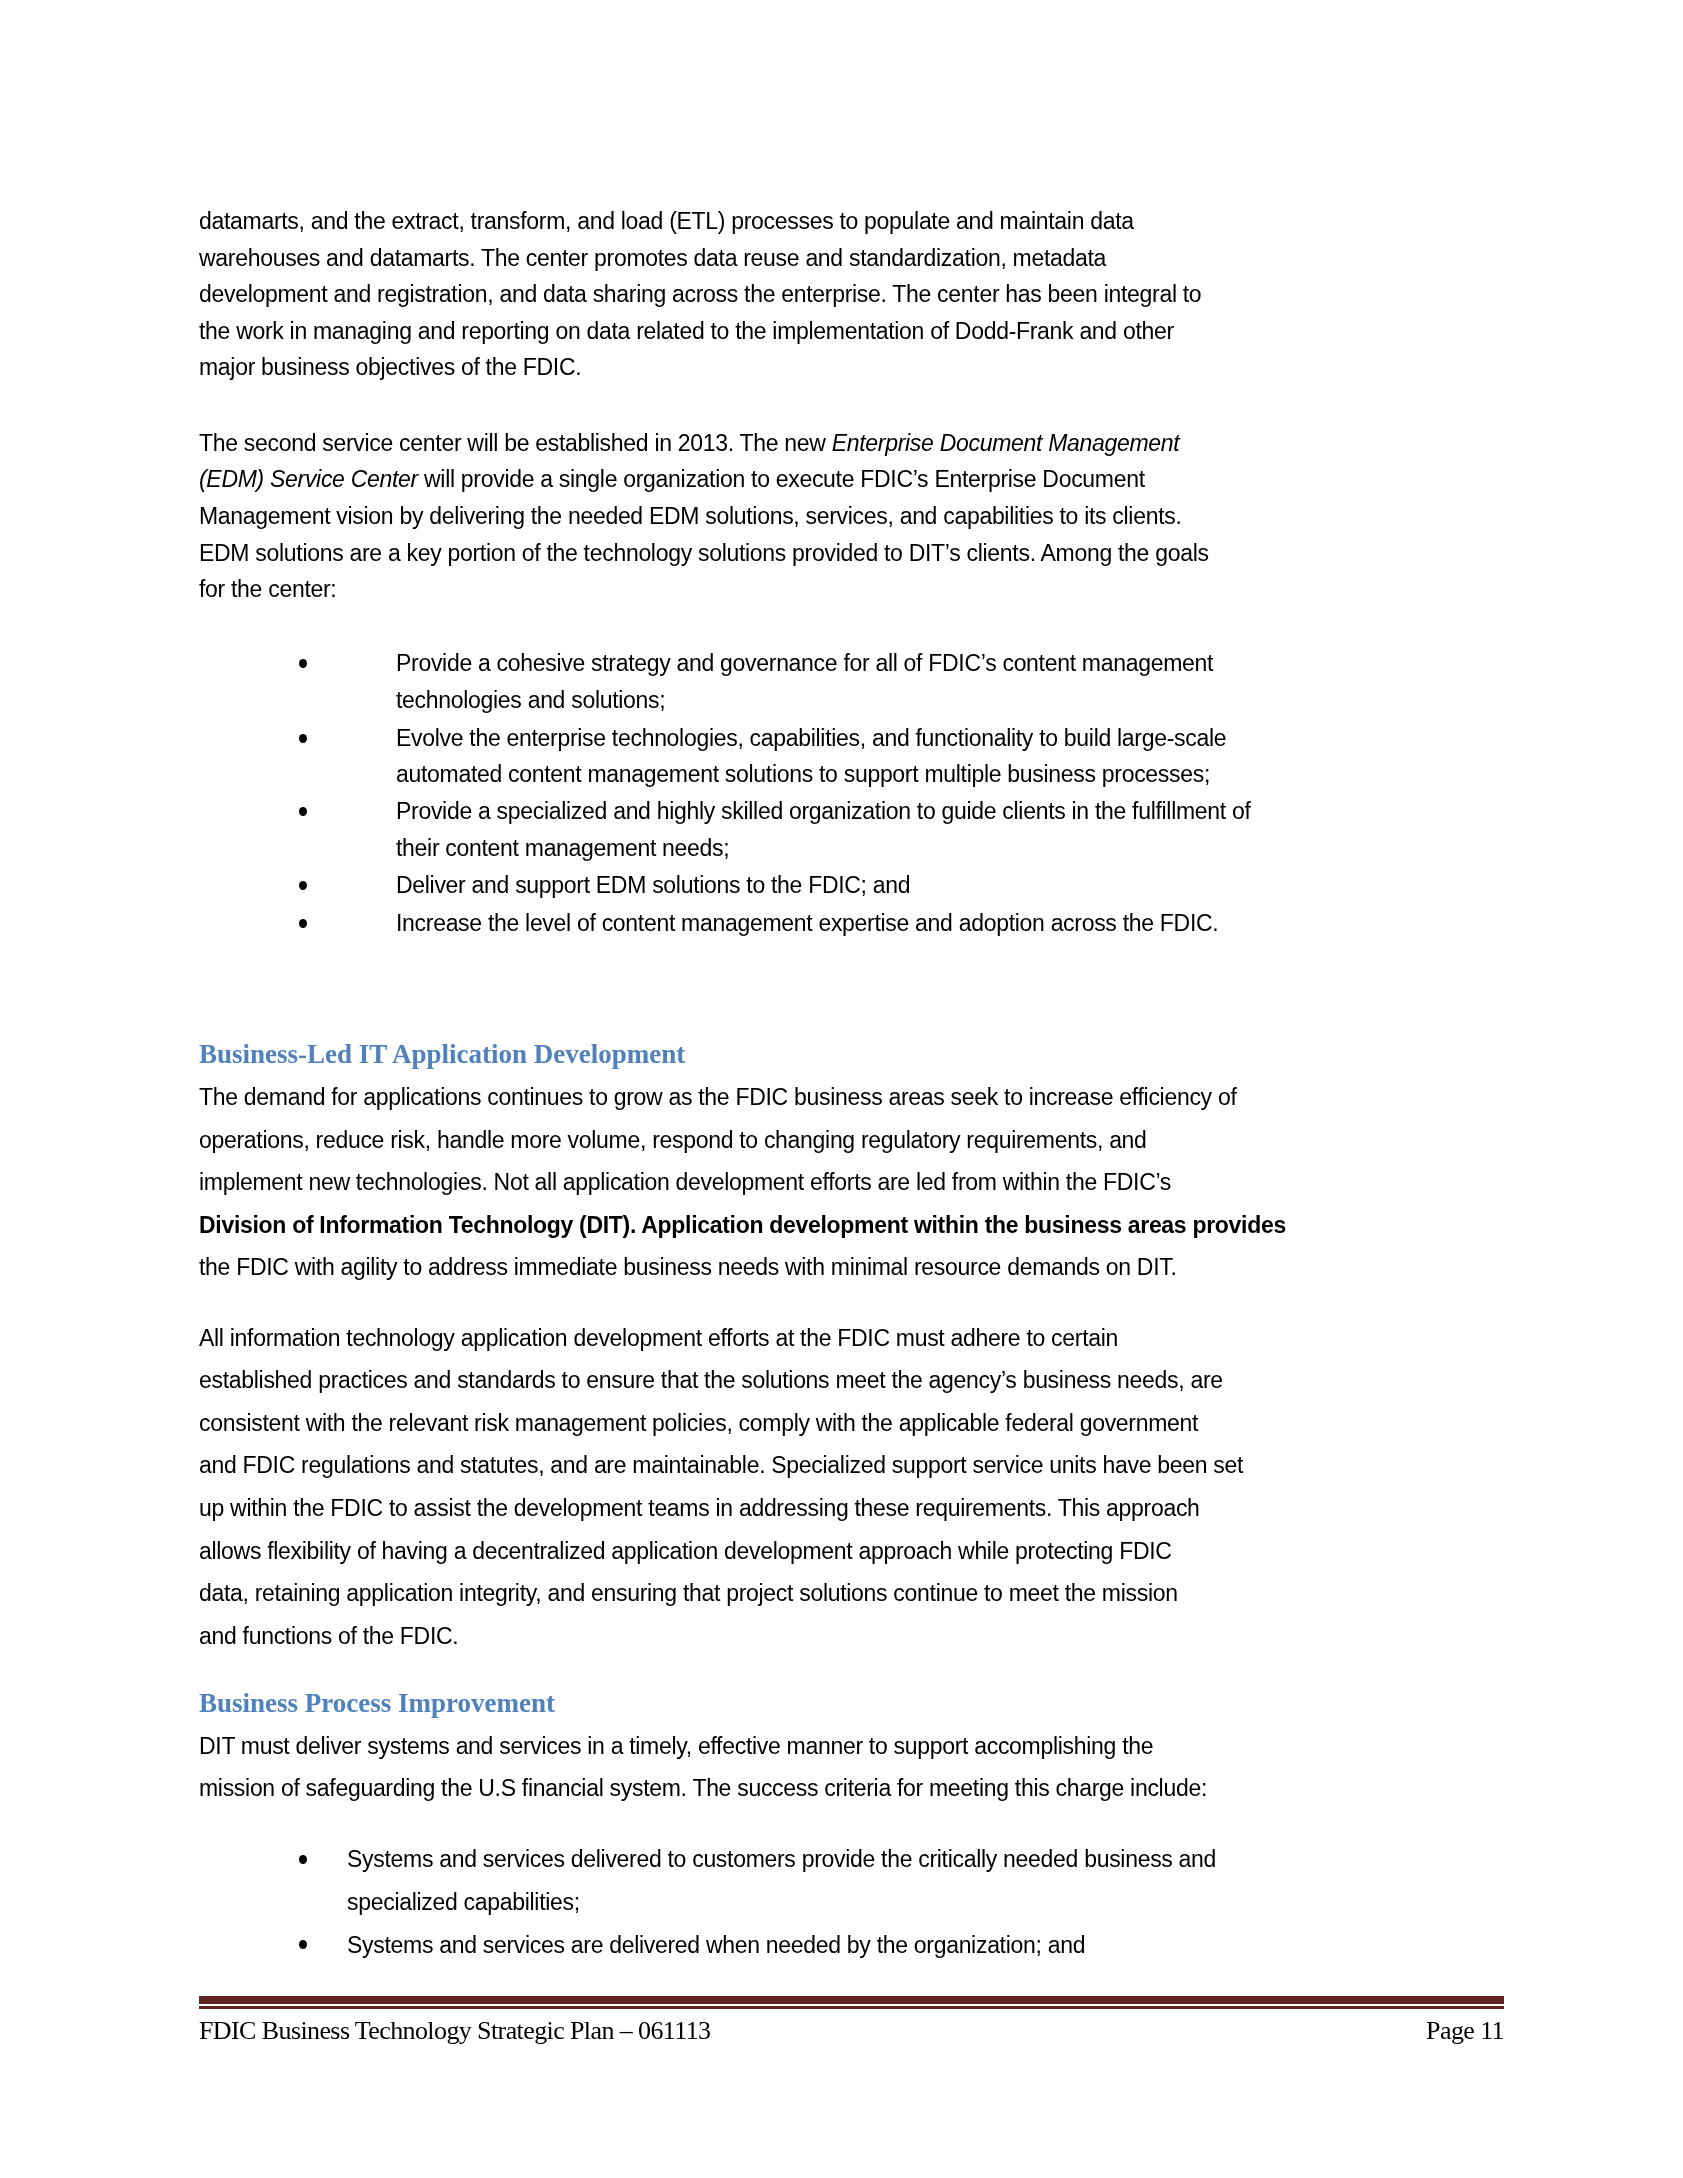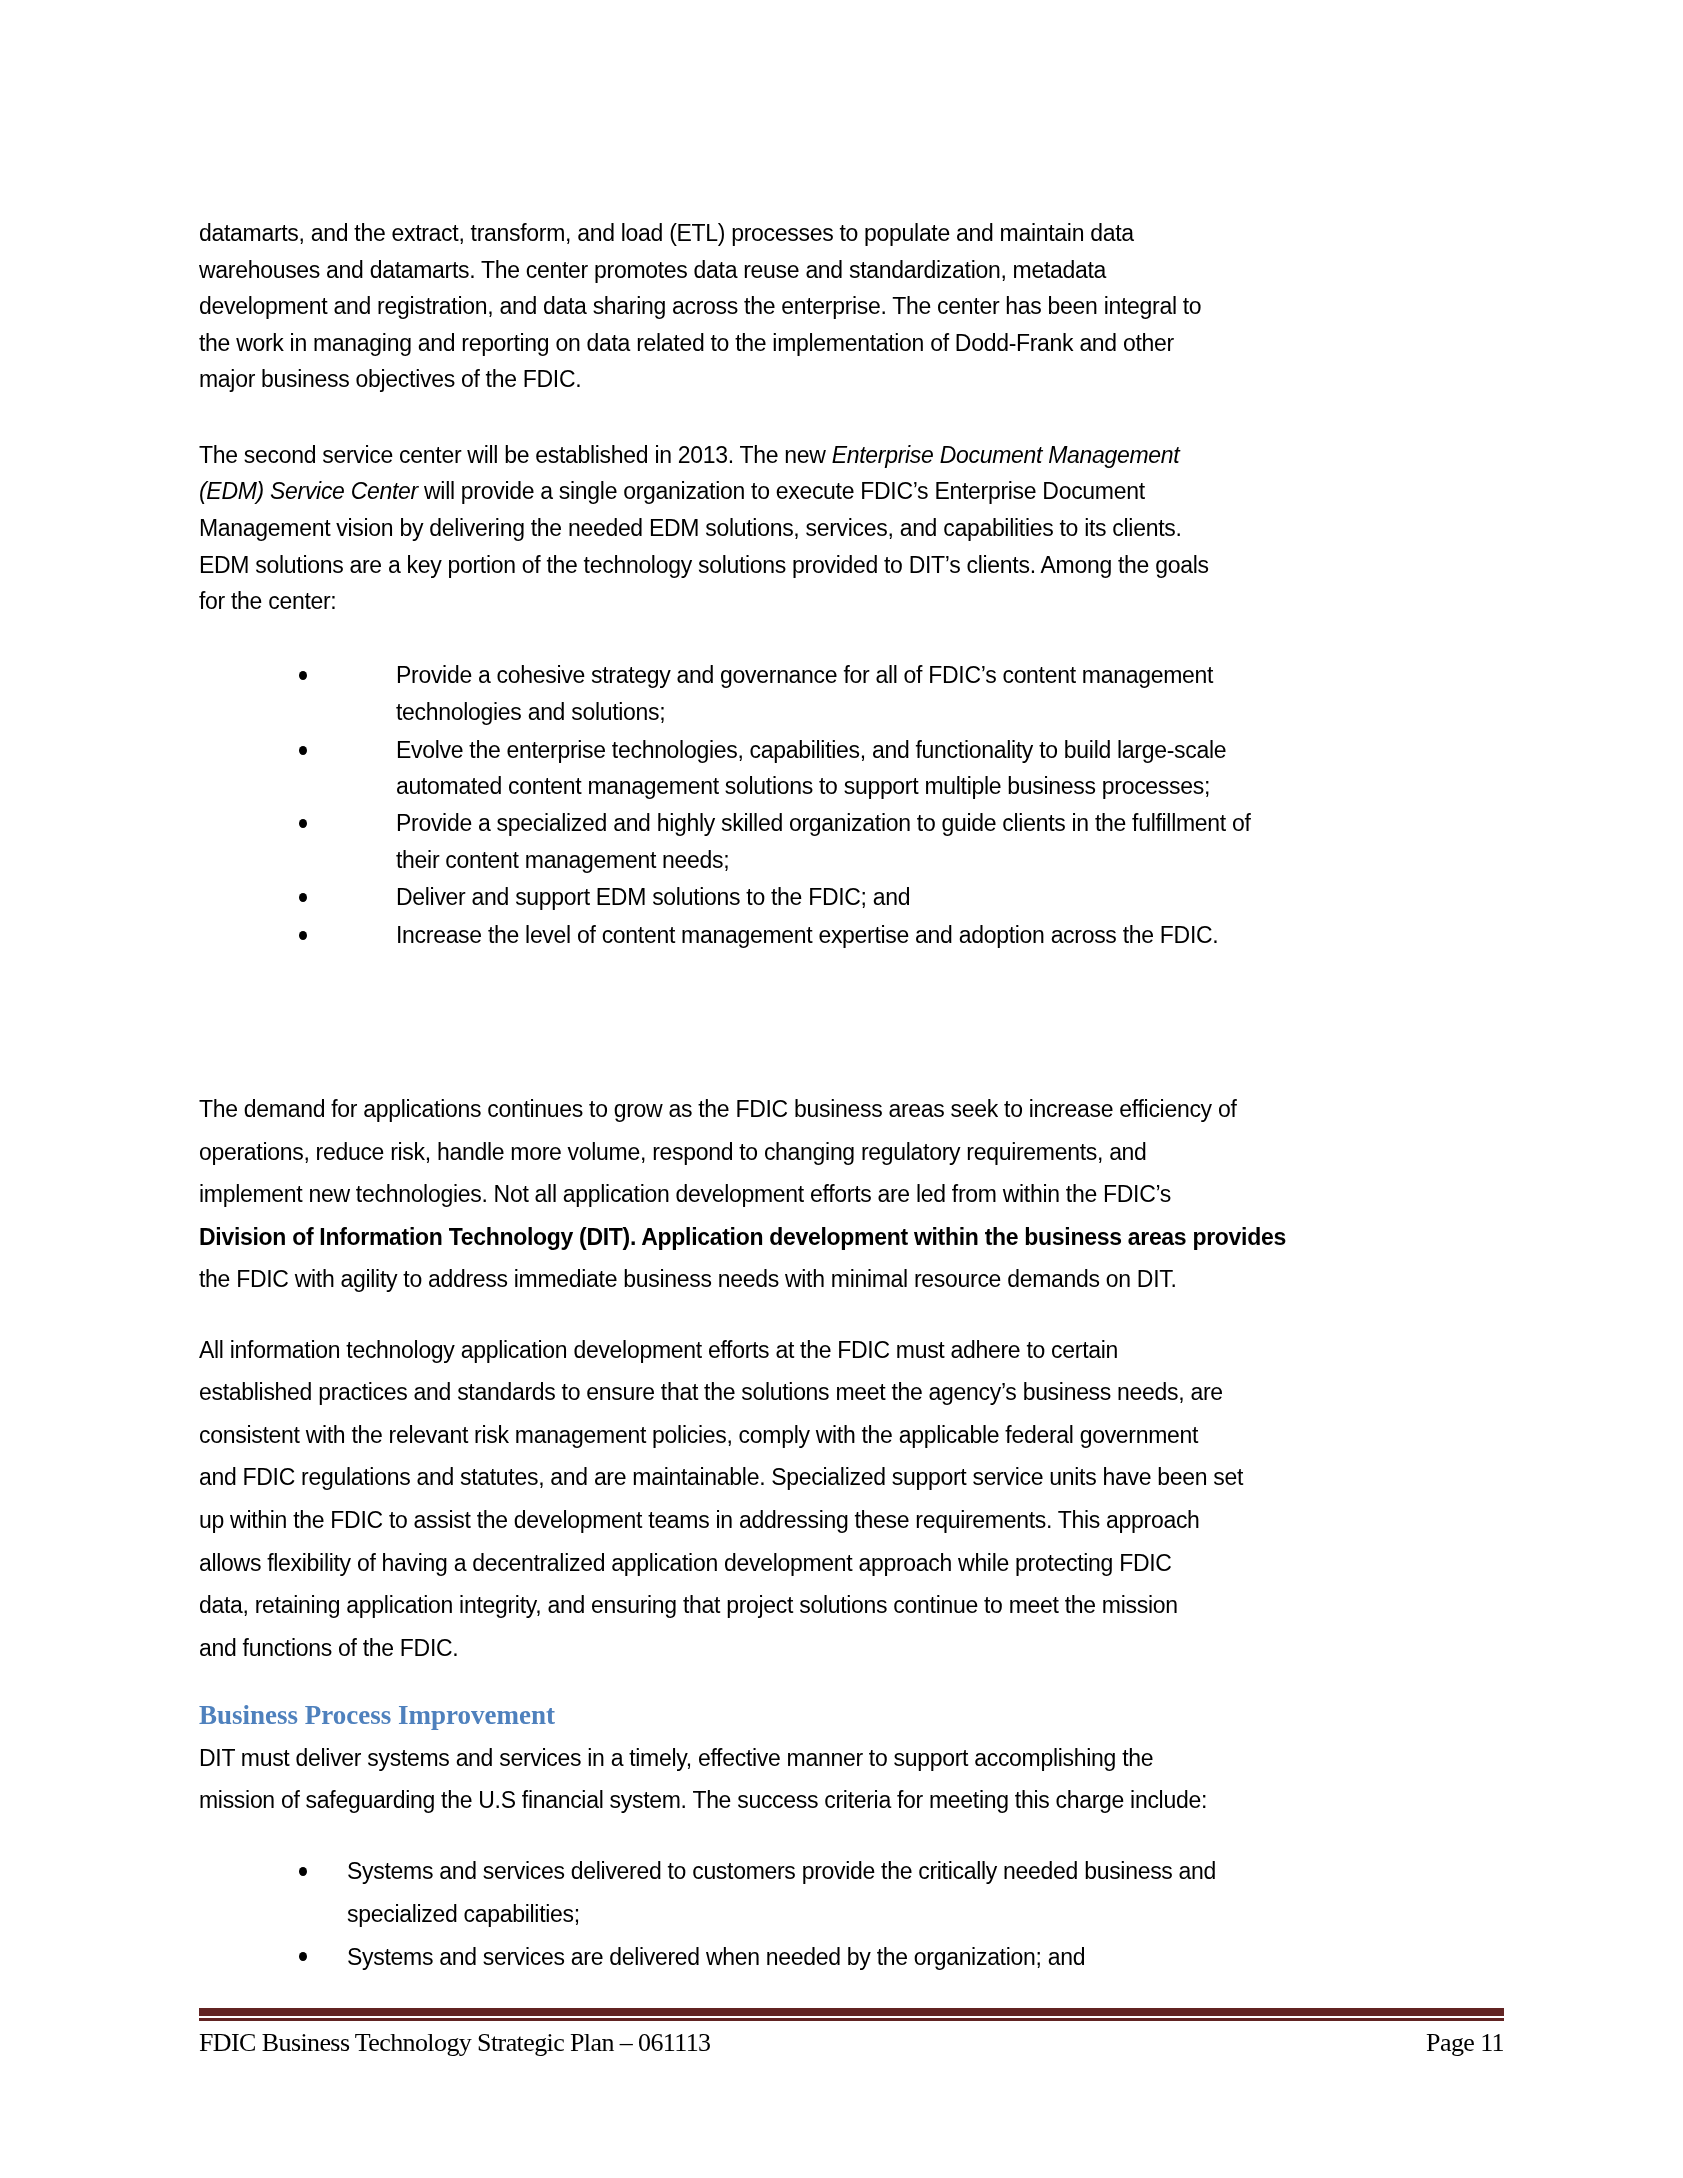--- a/index.html
+++ b/index.html
@@ -1,17 +1,17 @@
 <!DOCTYPE html>
 <html><head>
 <meta charset="utf-8">
 <style>
   html, body { margin:0; padding:0; background:#ffffff; }
   body { width:1683px; height:2178px; position:relative; overflow:hidden; }
-  .page { position:absolute; left:0; top:16px; width:1683px; height:1588px; background:#fff; }
+  .page { position:absolute; left:0; top:4px; width:1683px; height:1588px; background:#fff; }
   .ln { position:absolute; white-space:nowrap; font-family:"Liberation Sans", sans-serif; font-size:23px; color:#000; letter-spacing:-0.3px; line-height:28px; }
   .ln i { font-style:italic; }
   .heading { position:absolute; white-space:nowrap; font-family:"Liberation Serif", serif; font-weight:bold; font-size:27px; color:#4f81bd; line-height:32px; }
   .dot { position:absolute; width:8px; height:9px; border-radius:50%; background:#000; }
   .bar-thick { position:absolute; left:199px; width:1305px; top:1992px; height:8px; background:#622423; }
   .bar-thin { position:absolute; left:199px; width:1305px; top:2002px; height:3px; background:#622423; }
   .footer { position:absolute; white-space:nowrap; font-family:"Liberation Serif", serif; font-size:26px; color:#000; line-height:30px; letter-spacing:-0.6px; }
 </style>
 </head>
 <body>
@@ -53,20 +53,21 @@
     <div>
       <span class="dot" style="left:299px;top:877px;"></span>
       <div class="ln" style="left:396px;top:867px;">Deliver and support EDM solutions to the FDIC; and</div>
     </div>
     <div>
       <span class="dot" style="left:299px;top:915px;"></span>
       <div class="ln" style="left:396px;top:905px;">Increase the level of content management expertise and adoption across the FDIC.</div>
     </div>
   </div>
 
+  <div class="heading" style="left:199px;top:1034px;">Business-Led IT Application Development</div>
   <div>
     <div class="ln" style="left:199px;top:1079px;">The demand for applications continues to grow as the FDIC business areas seek to increase efficiency of</div>
     <div class="ln" style="left:199px;top:1122px;">operations, reduce risk, handle more volume, respond to changing regulatory requirements, and</div>
     <div class="ln" style="left:199px;top:1164px;">implement new technologies. Not all application development efforts are led from within the FDIC’s</div>
     <div class="ln" style="left:199px;top:1207px;font-weight:bold;">Division of Information Technology (DIT). Application development within the business areas provides</div>
     <div class="ln" style="left:199px;top:1249px;">the FDIC with agility to address immediate business needs with minimal resource demands on DIT.</div>
   </div>
   <div>
     <div class="ln" style="left:199px;top:1320px;">All information technology application development efforts at the FDIC must adhere to certain</div>
     <div class="ln" style="left:199px;top:1362px;">established practices and standards to ensure that the solutions meet the agency’s business needs, are</div>

